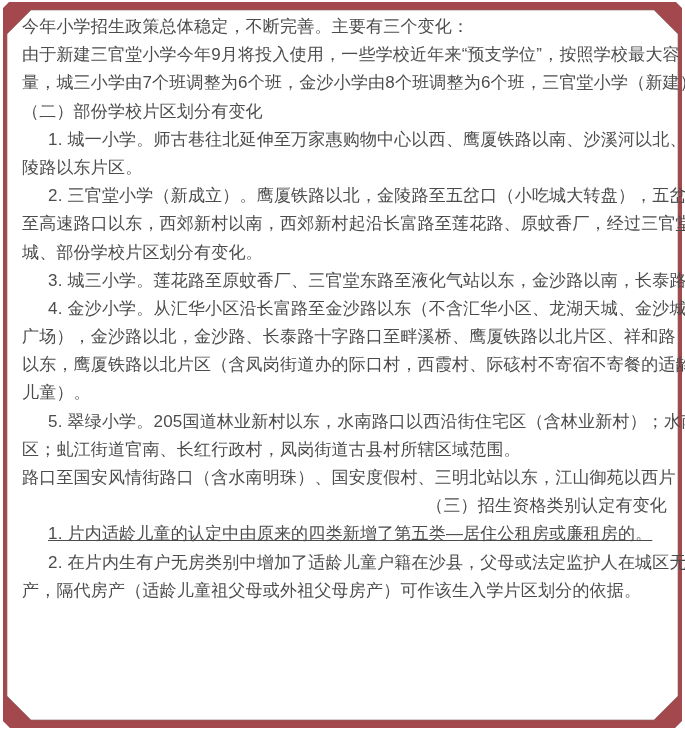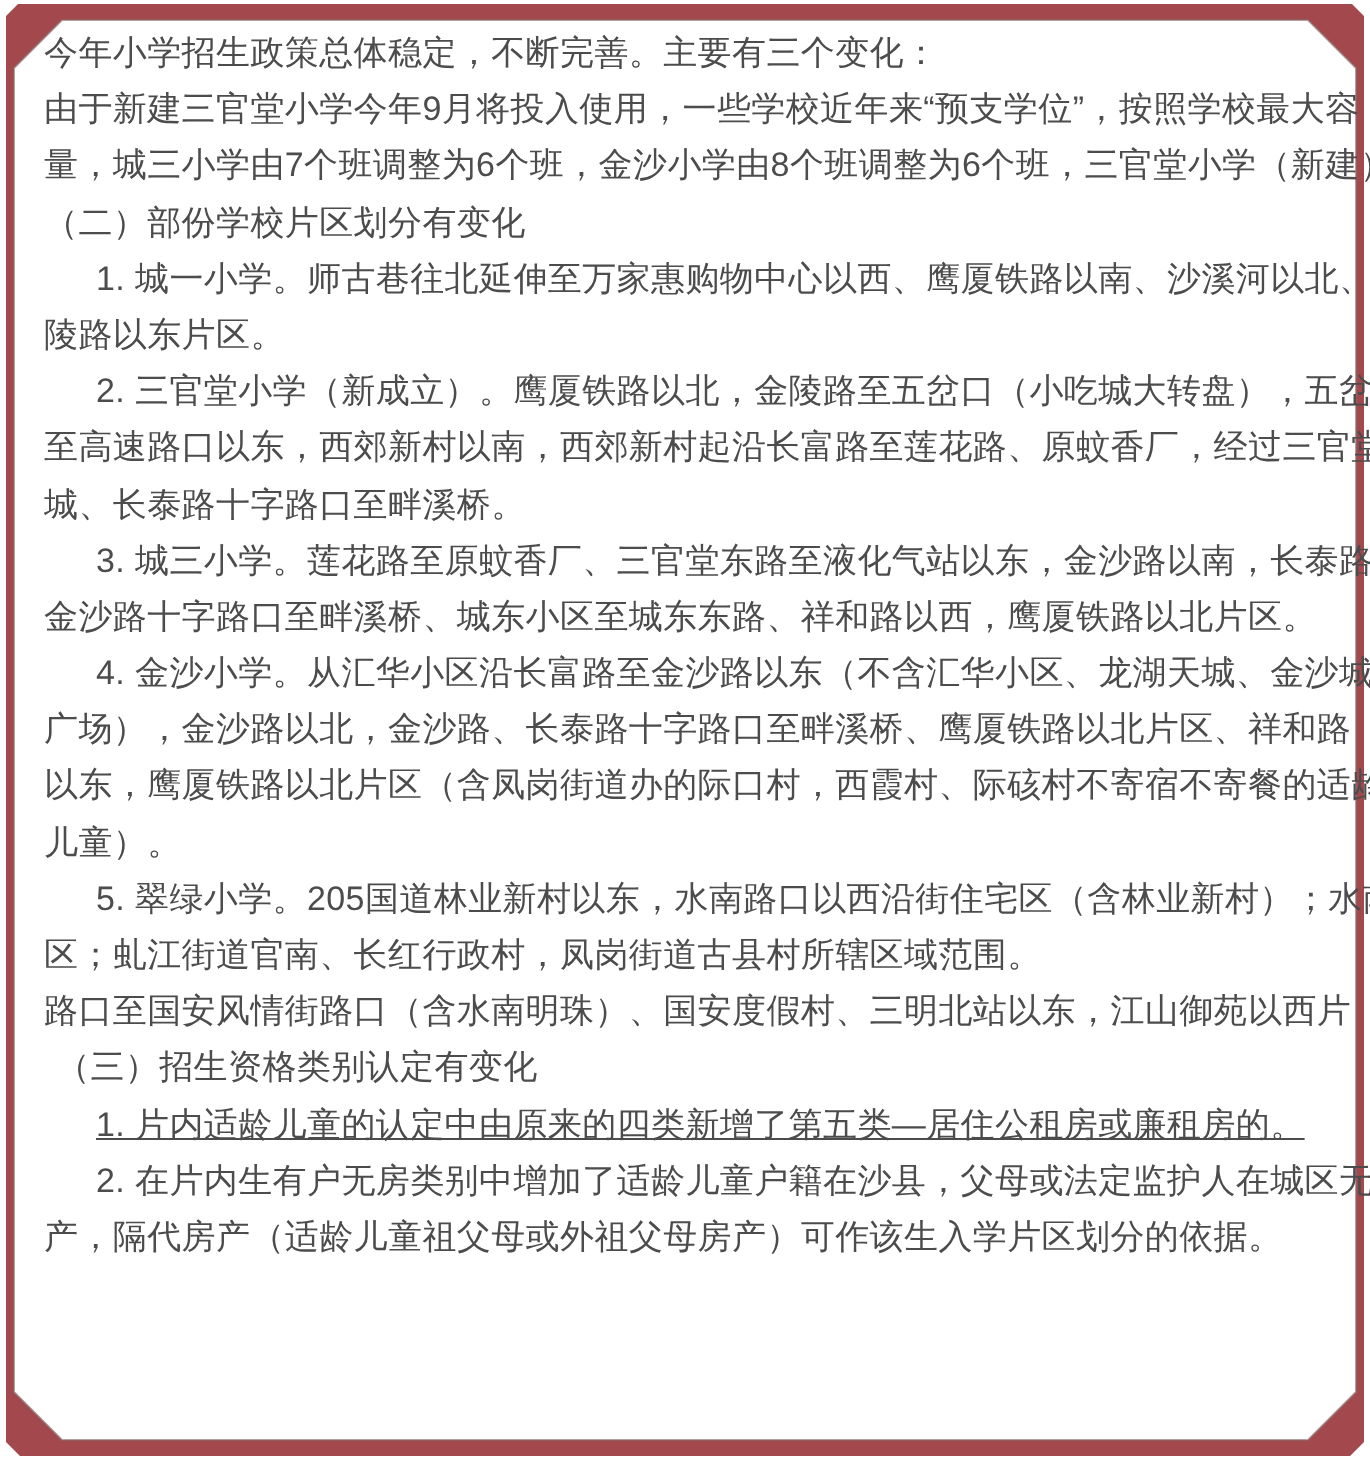--- a/index.html
+++ b/index.html
@@ -55,29 +55,28 @@
 
   <div class="content" id="document-body">
       <div class="line">今年小学招生政策总体稳定，不断完善。主要有三个变化：</div>
       <div class="line">由于新建三官堂小学今年9月将投入使用，一些学校近年来“预支学位”，按照学校最大容</div>
       <div class="line">量，城三小学由7个班调整为6个班，金沙小学由8个班调整为6个班，三官堂小学（新建）</div>
       <div class="line">（二）部份学校片区划分有变化</div>
       <div class="line" style="padding-left: 26px;">1. 城一小学。师古巷往北延伸至万家惠购物中心以西、鹰厦铁路以南、沙溪河以北、金</div>
       <div class="line">陵路以东片区。</div>
       <div class="line" style="padding-left: 26px;">2. 三官堂小学（新成立）。鹰厦铁路以北，金陵路至五岔口（小吃城大转盘），五岔口</div>
       <div class="line">至高速路口以东，西郊新村以南，西郊新村起沿长富路至莲花路、原蚊香厂，经过三官堂</div>
-      <div class="line">城、长泰路十字路口至畔溪桥。</div>
+      <div class="line">城、部份学校片区划分有变化。</div>
       <div class="line" style="padding-left: 26px;">3. 城三小学。莲花路至原蚊香厂、三官堂东路至液化气站以东，金沙路以南，长泰路、</div>
-      <div class="line">金沙路十字路口至畔溪桥、城东小区至城东东路、祥和路以西，鹰厦铁路以北片区。</div>
       <div class="line" style="padding-left: 26px;">4. 金沙小学。从汇华小区沿长富路至金沙路以东（不含汇华小区、龙湖天城、金沙城市</div>
       <div class="line">广场），金沙路以北，金沙路、长泰路十字路口至畔溪桥、鹰厦铁路以北片区、祥和路</div>
       <div class="line">以东，鹰厦铁路以北片区（含凤岗街道办的际口村，西霞村、际硋村不寄宿不寄餐的适龄</div>
       <div class="line">儿童）。</div>
       <div class="line" style="padding-left: 26px;">5. 翠绿小学。205国道林业新村以东，水南路口以西沿街住宅区（含林业新村）；水南</div>
       <div class="line">区；虬江街道官南、长红行政村，凤岗街道古县村所辖区域范围。</div>
       <div class="line">路口至国安风情街路口（含水南明珠）、国安度假村、三明北站以东，江山御苑以西片</div>
-      <div class="line" style="padding-left: 6px;">（三）招生资格类别认定有变化</div>
+      <div class="line" style="padding-left: 6px; text-align: right;">（三）招生资格类别认定有变化</div>
       <div class="line" style="padding-left: 26px; text-decoration: underline;">1. 片内适龄儿童的认定中由原来的四类新增了第五类—居住公租房或廉租房的。</div>
       <div class="line" style="padding-left: 26px;">2. 在片内生有户无房类别中增加了适龄儿童户籍在沙县，父母或法定监护人在城区无房</div>
       <div class="line">产，隔代房产（适龄儿童祖父母或外祖父母房产）可作该生入学片区划分的依据。</div>
     </div>
 
 </div>
 
 </body></html>

